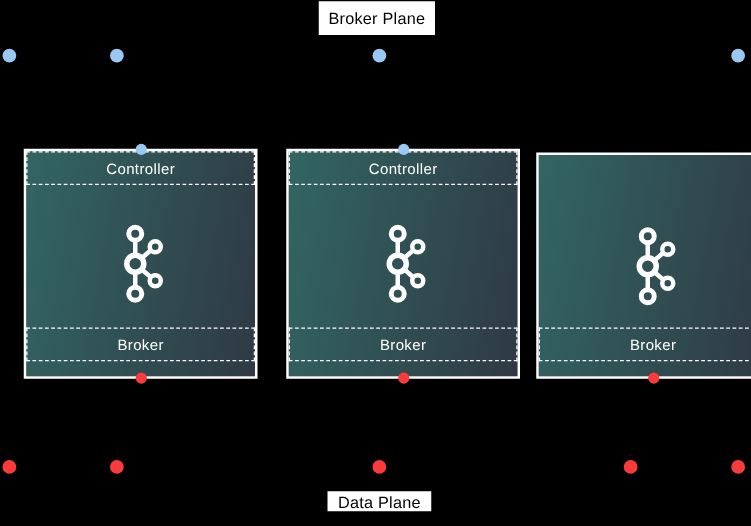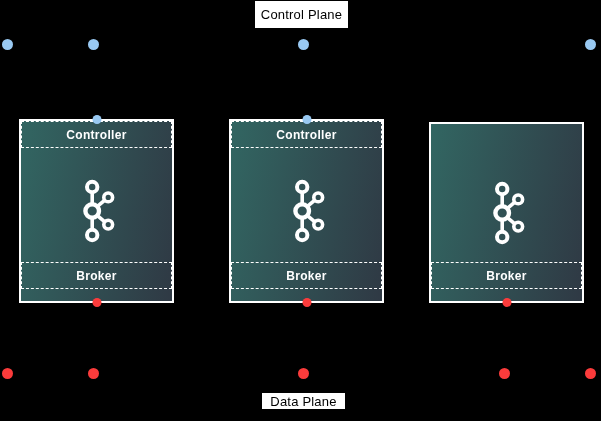--- a/index.html
+++ b/index.html
@@ -11,24 +11,23 @@
   .plane-label{
     position:absolute;background:var(--plane-label-bg,#fff);
     color:var(--plane-label-text,#000);
     display:flex;align-items:center;justify-content:center;
     font-size:13px;letter-spacing:.2px;
   }
   .plane-label.control{left:255px;top:1px;width:93px;height:27px;}
   .plane-label.data{left:262px;top:393px;width:83px;height:16px;text-align:center;}
 
   .node{
-    position:absolute;width:155px;box-sizing:border-box;
+    position:absolute;width:187px;box-sizing:border-box;
     border:2px solid var(--node-border,#fff);
     background:linear-gradient(100deg,var(--node-gradient-start,#326662) 0%,var(--node-gradient-end,#2f3944) 100%);
-    font-weight:bold;
   }
   .node1{left:19px;top:119px;height:184px;}
   .node2{left:229px;top:119px;height:184px;}
   .node3{left:429px;top:122px;height:181px;}
 
   .band{
     position:absolute;left:0;right:0;height:27px;box-sizing:border-box;
     border:1px dashed var(--section-divider,#fff);
     display:flex;align-items:center;justify-content:center;
     color:var(--section-label-text,#fff);font-size:12px;letter-spacing:.3px;
@@ -51,21 +50,21 @@
   }
   .node-dot.top{top:-6px;background:var(--control-plane-dot,#99c9f2);}
   .node-dot.bottom{bottom:-6px;background:var(--data-plane-dot,#fb3b3b);}
 </style>
 </head>
 <body>
 
 <div class="stage">
 
   <div class="plane-label control">
-    <span>Control Plane</span>
+    <span>Broker Plane</span>
   </div>
 
   <div class="dot blue row" style="left:2px;top:39px;"></div>
   <div class="dot blue row" style="left:88px;top:39px;"></div>
   <div class="dot blue row" style="left:298px;top:39px;"></div>
   <div class="dot blue row" style="left:585px;top:39px;"></div>
 
   <div class="node node1">
     <div class="band top">
       <span>Controller</span>

